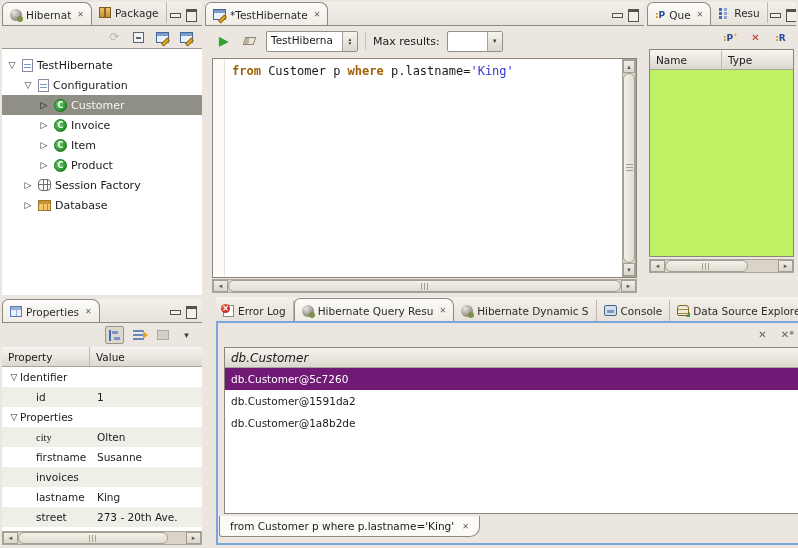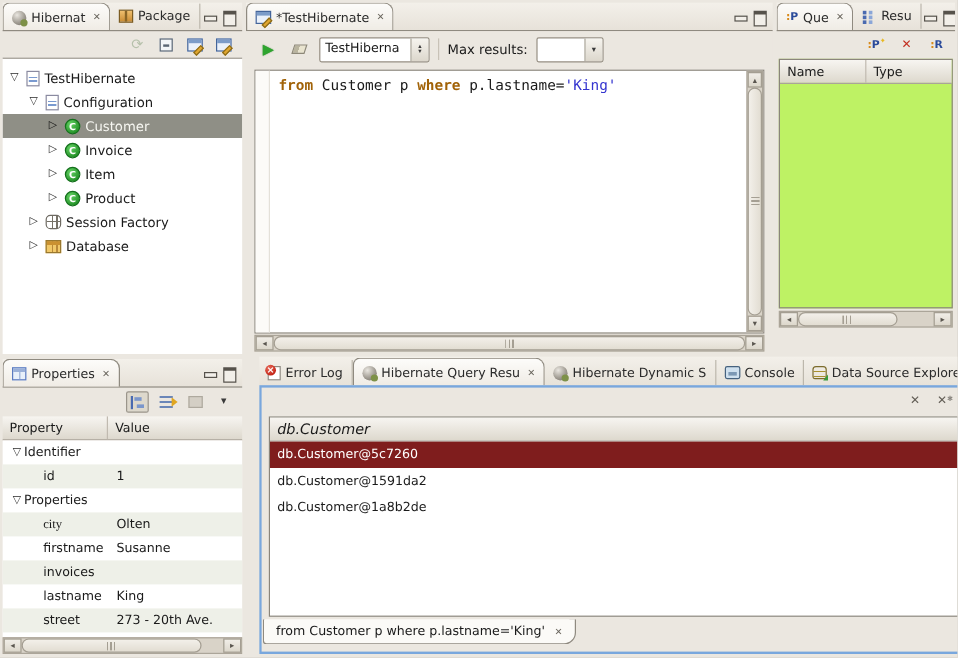--- a/index.html
+++ b/index.html
@@ -9,21 +9,21 @@
 
   
   .panel { position:absolute; display:flex; flex-direction:column; overflow:hidden; }
   #p-hib   { left:2px;   top:2px;   width:200px; height:293px; }
   #p-edit  { left:205px; top:2px;   width:439px; height:293px; }
   #p-qp    { left:647px; top:2px;   width:149px; height:293px; }
   #p-props { left:2px;   top:299px; width:200px; height:246px; }
   #p-res   { left:216px; top:297px; width:591px; height:248px; }
 
   
-  .tabrow { height:24px; display:flex; align-items:center; border-bottom:1px solid #8f8a80;
+  .tabrow { height:24px; display:flex; align-items:flex-start; border-bottom:1px solid #8f8a80;
             background:linear-gradient(#f3f0ea,#e7e2d9); white-space:nowrap; overflow:hidden; flex:none; }
   .tabrow.noline { border-bottom:none; }
   .tab { display:inline-flex; align-items:center; gap:4px; height:21px; padding:0 7px;
          font-size:10.5px; color:#2b2b2b; border-right:1px solid #bcb7ac; flex:none; }
   .tab.active { height:24px; background:linear-gradient(#fdfcfa,#efebe4); border:1px solid #8f8a80;
                 border-bottom:none; border-radius:6px 8px 0 0; margin-bottom:-1px; }
   .tclose { font-size:8px; font-weight:bold; color:#68645c; margin-left:2px; }
   .winbtns { margin-left:auto; display:flex; align-items:center; gap:2px; padding-right:4px; height:100%; }
   .winbtn { width:14px; height:13px; position:relative; }
   .winbtn.min::after { content:''; position:absolute; left:2px; bottom:2px; width:9px; height:3px;
@@ -148,21 +148,21 @@
   .qs { color:#3434cf; }
   #edit-hscroll { margin:1px 7px 0 7px; }
 
   
   #res-blue { flex:1; border:2px solid #79a7dd; border-top-width:2px; background:#ebe7e0;
               display:flex; flex-direction:column; overflow:hidden; }
   #res-toolbar { height:23px; justify-content:flex-end; gap:6px; padding-right:8px; }
   #res-table { margin:1px 6px 0 6px; height:167px; border:1px solid #8a857b; background:#fff;
                display:flex; flex-direction:column; overflow:hidden; }
   .rrow { height:22px; display:flex; align-items:center; padding:0 6px; font-size:10.5px; }
-  .rrow.sel { background:#7f1d1d; color:#fff; }
+  .rrow.sel { background:#701a75; color:#fff; }
   #qtabrow { display:flex; align-items:flex-start; margin-top:2px; flex:1; }
   #qtab { display:inline-flex; align-items:center; gap:6px; height:21px; padding:0 10px; margin-left:1px;
           background:#fbfaf7; border:1px solid #8f8a80; border-top:none; border-radius:0 0 10px 3px; font-size:10.5px; }
 
   .filler { flex:1; }
 </style>
 </head>
 <body>
 
 <div class="app">

